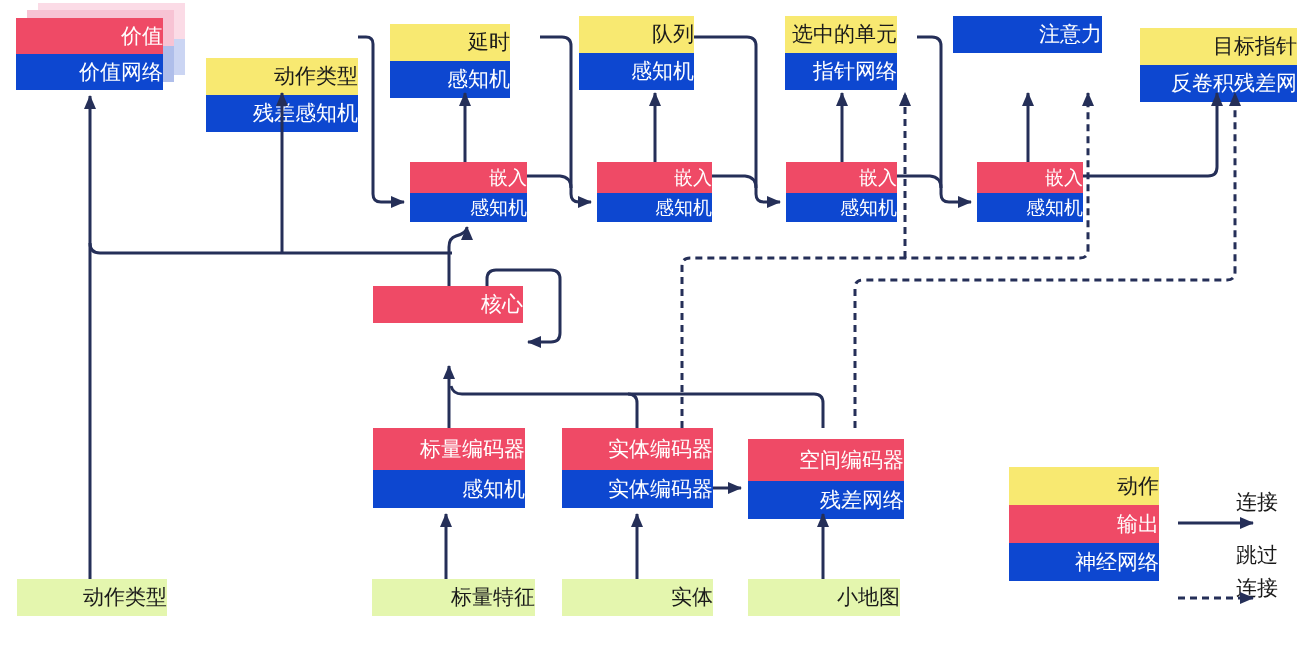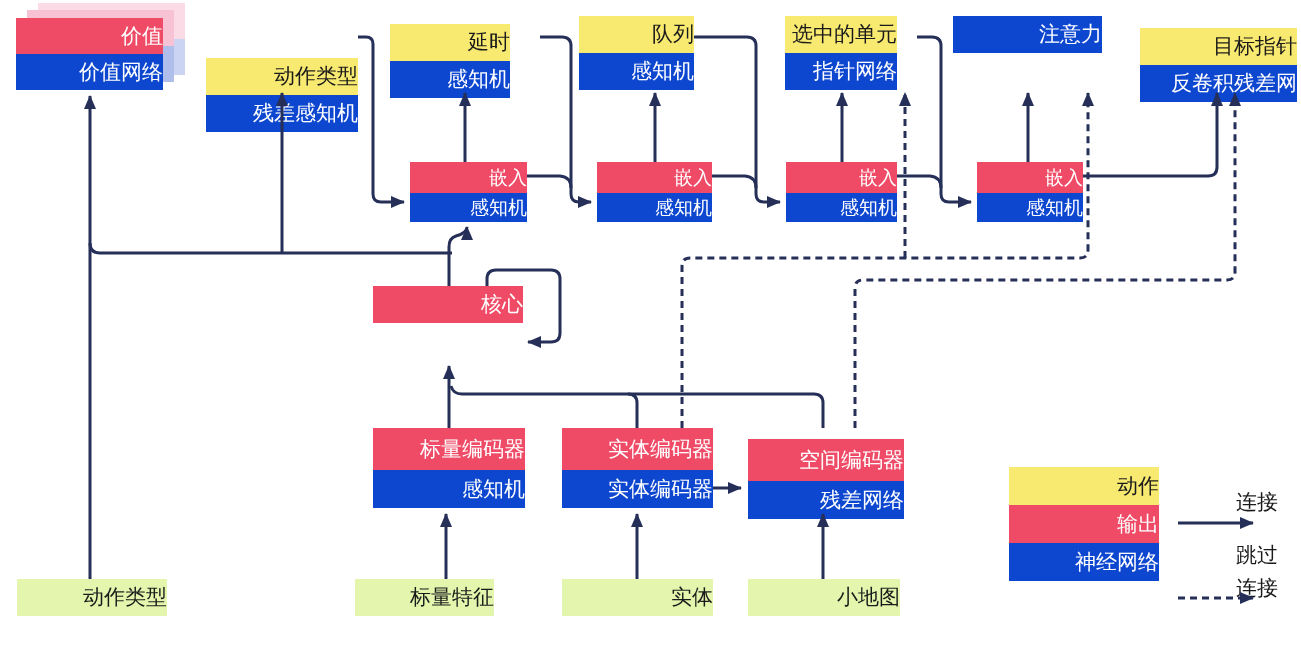--- a/index.html
+++ b/index.html
@@ -101,21 +101,21 @@
   <div class="node boxlayer" style="left:562px;top:428px;width:151px;height:80px;border-radius:7px;">
     <span class="part red h42 t21">实体编码器</span>
     <span class="part blue h38 t21">实体编码器</span>
   </div>
   <div class="node boxlayer" style="left:748px;top:439px;width:156px;height:80px;">
     <span class="part red h42 t21">空间编码器</span>
     <span class="part blue h38 t21">残差网络</span>
   </div>
 
   <div class="node boxlayer green t21 h37" style="left:17px;top:579px;width:150px;height:37px;">动作类型</div>
-  <div class="node boxlayer green t21 h37" style="left:355px;top:579px;width:139px;height:37px;">标量特征</div>
+  <div class="node boxlayer green t21 h37" style="left:372px;top:579px;width:163px;height:37px;">标量特征</div>
   <div class="node boxlayer green t21 h37" style="left:562px;top:579px;width:151px;height:37px;">实体</div>
   <div class="node boxlayer green t21 h37" style="left:748px;top:579px;width:152px;height:37px;">小地图</div>
 
   <div class="node boxlayer" style="left:1009px;top:467px;width:150px;height:132px;">
     <span class="part yellow h38 t21">动作</span>
     <span class="part red h38 t21">输出</span>
     <span class="part blue h38 t21">神经网络</span>
   </div>
 
   <div class="legend-label" style="left:1168px;top:488px;">连接</div>

